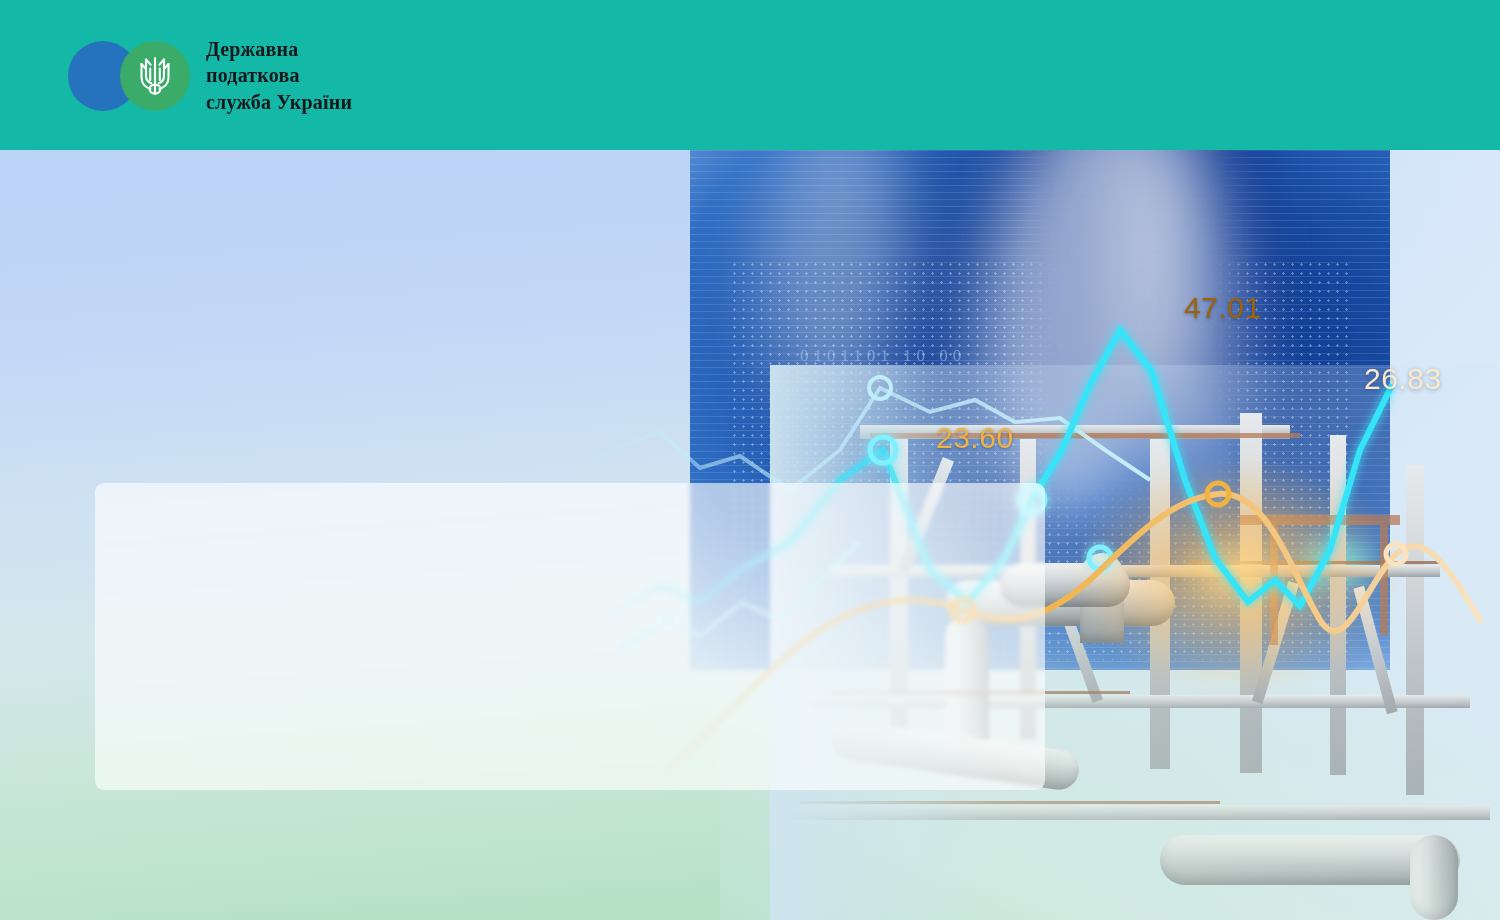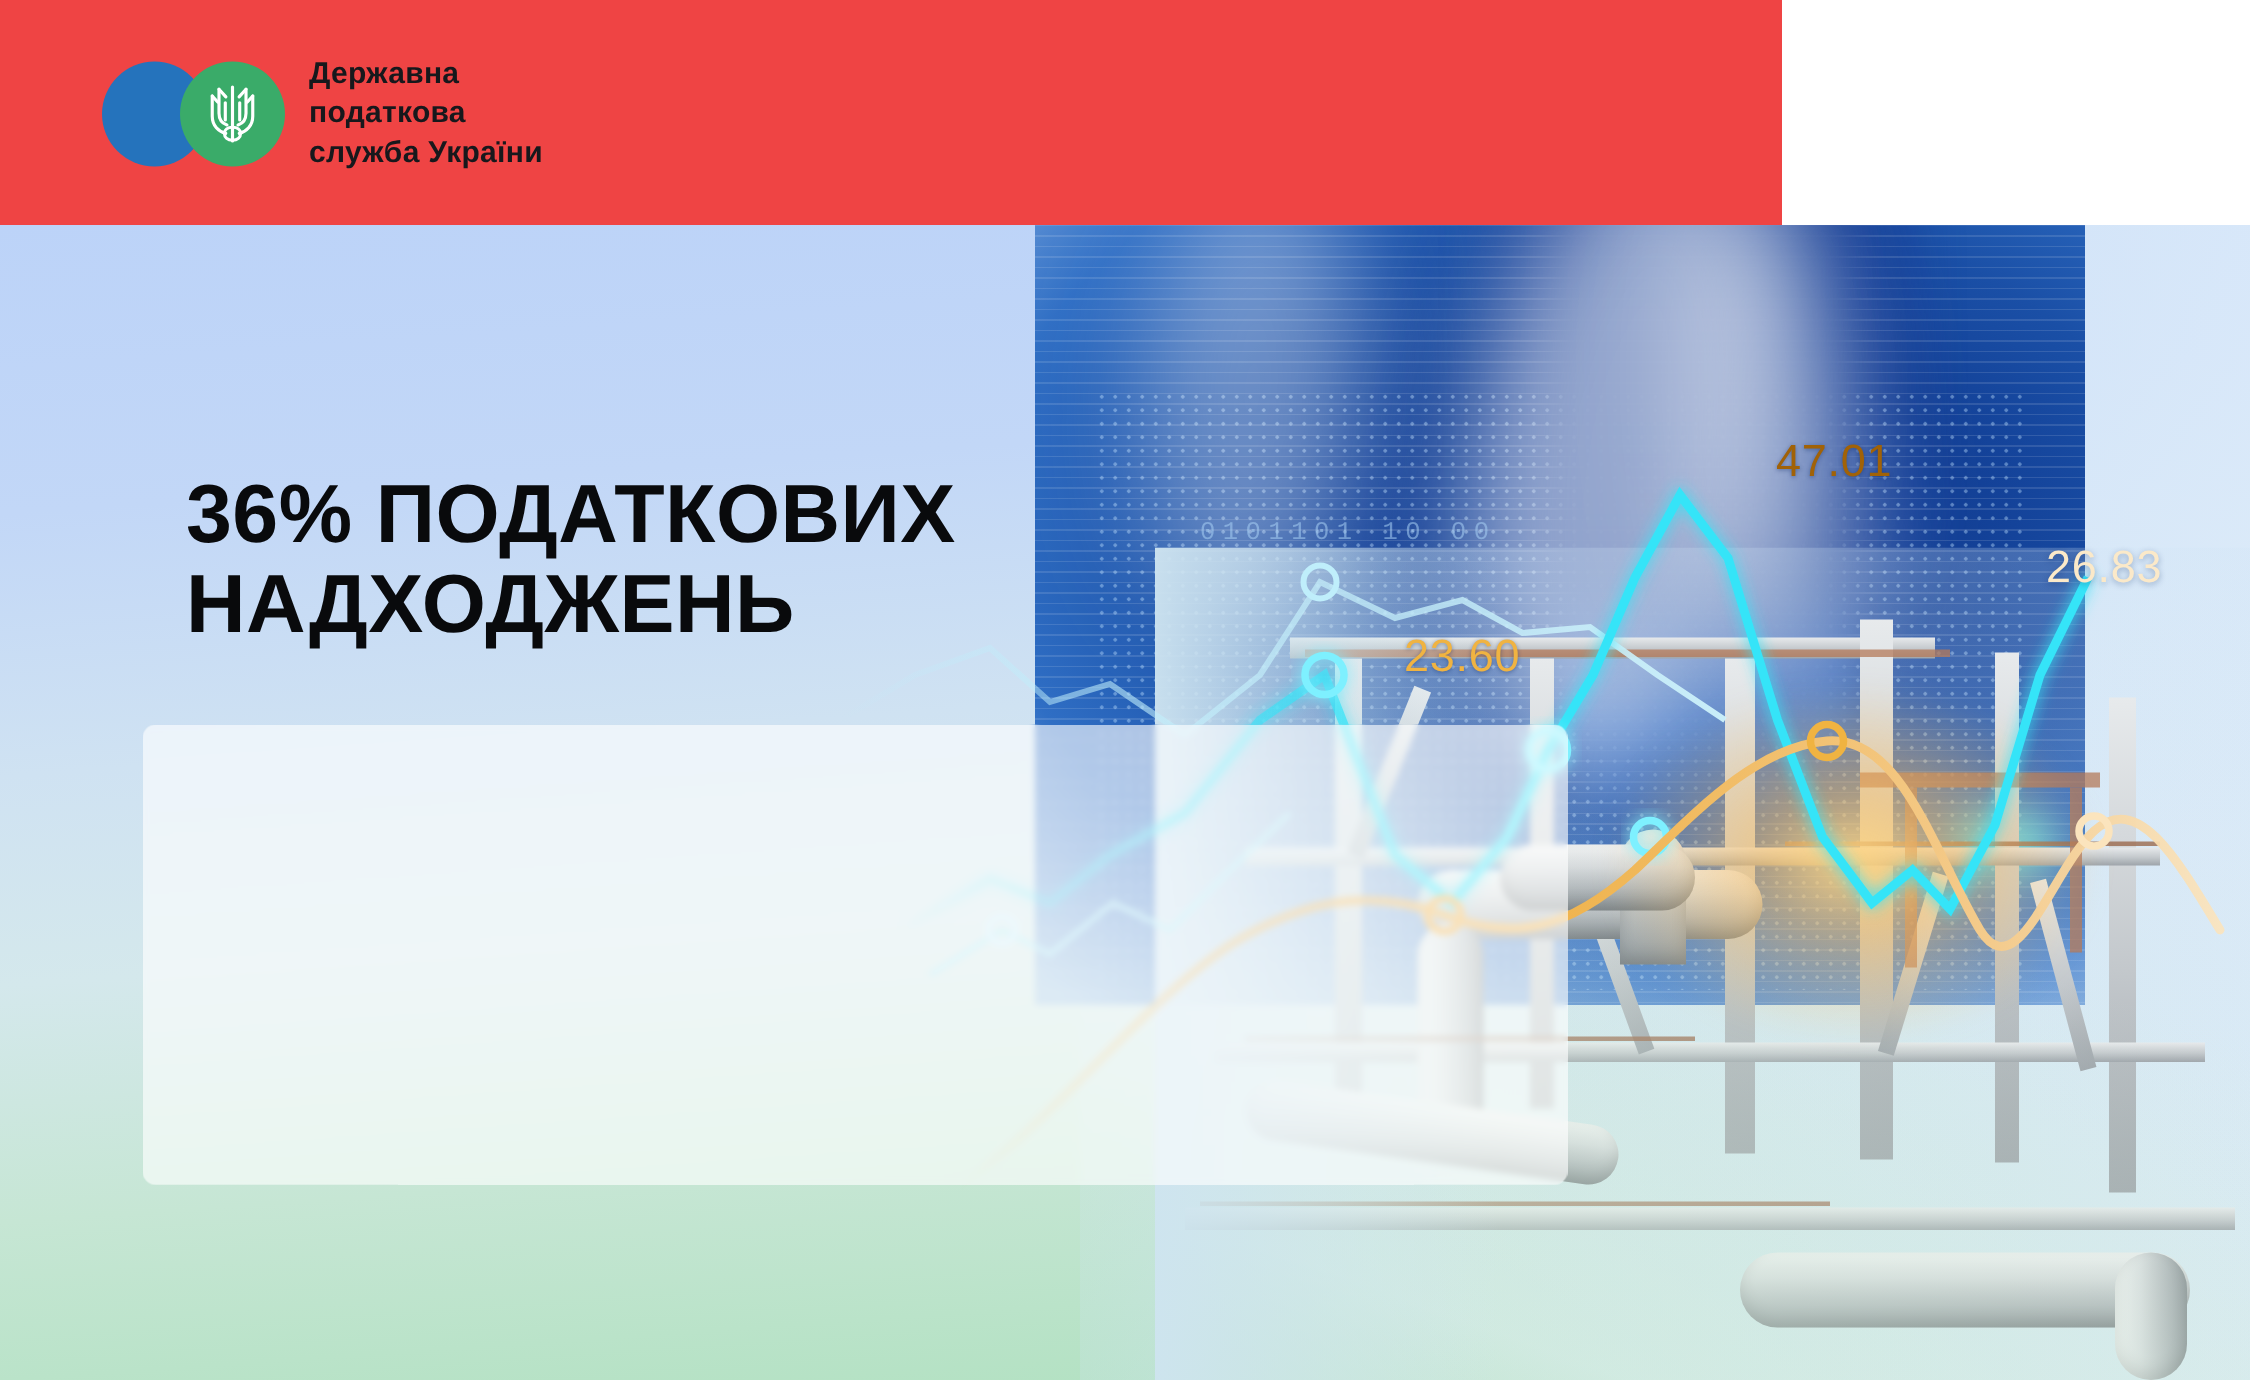--- a/index.html
+++ b/index.html
@@ -1,20 +1,20 @@
 <!DOCTYPE html>
 <html><head>
 <meta charset="utf-8">
 <style>
   html,body{margin:0;padding:0;background:#ffffff;}
   body{font-family:"Liberation Sans",sans-serif;}
   .stage{position:relative;width:1500px;height:920px;overflow:hidden;background:#fff;}
 
   
-  .header{position:absolute;left:0;top:0;width:1188px;height:150px;background:#ef4444;z-index:40;}
+  .header{position:absolute;left:0;top:0;width:1500px;height:150px;background:#14b8a6;z-index:40;font-family:Liberation Serif, serif;}
   .logo{position:absolute;left:68px;top:36px;display:flex;align-items:center;}
   .logo-marks{position:relative;width:122px;height:70px;}
   .circle-blue{position:absolute;left:0;top:0;width:70px;height:70px;border-radius:50%;background:#2573bc;}
   .circle-green{position:absolute;left:52px;top:0;width:70px;height:70px;border-radius:50%;background:#3aab69;}
   .trident{position:absolute;left:52px;top:0;width:70px;height:70px;}
   .logo-text{margin-left:16px;font-size:20px;line-height:1.32;font-weight:bold;color:#17181c;
              letter-spacing:0.2px;white-space:pre-line;}
 
   
   .art{position:absolute;left:0;top:150px;width:1500px;height:770px;overflow:hidden;}
@@ -73,21 +73,21 @@
   
   .headline{position:absolute;left:124px;top:313px;width:780px;z-index:30;
     font-size:55px;line-height:1.09;font-weight:bold;color:#090a0c;letter-spacing:.3px;white-space:pre-line;}
   .panel{position:absolute;left:95px;top:483px;width:950px;height:307px;z-index:25;
     border-radius:9px;background:rgba(255,255,255,.62);
     backdrop-filter:blur(2px);}
   .panel-text{position:absolute;left:128px;top:505px;width:900px;z-index:30;
     font-size:45px;line-height:1.28;font-weight:bold;color:#0a0b0d;letter-spacing:.2px;white-space:pre-line;}
 
   .ticker{position:absolute;left:800px;top:196px;font-size:17px;letter-spacing:5px;
-    color:rgba(168,208,244,.55);font-family:Liberation Mono, monospace;}
+    color:rgba(168,208,244,.55);font-family:Liberation Serif, serif;}
 </style>
 </head>
 <body>
 
 <div class="stage">
 
   <div class="header">
     <div class="logo">
       <div class="logo-marks">
         <div class="circle-blue"></div>
@@ -222,17 +222,15 @@
         <circle cx="1218" cy="344" r="11" fill="none" stroke="#f0b341" stroke-width="5"></circle>
         <circle cx="1396" cy="404" r="10" fill="none" stroke="#fbe4bd" stroke-width="5"></circle>
       </svg>
 
       <div class="clabel amber" style="left:936px;top:271px;">23.60</div>
       <div class="clabel amber" style="left:1184px;top:141px;color:#a16207;">47.01</div>
       <div class="clabel cream" style="left:1364px;top:212px;">26.83</div>
     </div>
   </div>
 
-  <div class="headline">36% ПОДАТКОВИХ
-НАДХОДЖЕНЬ</div>
   <div class="panel"></div>
 
 </div>
 
 </body></html>

